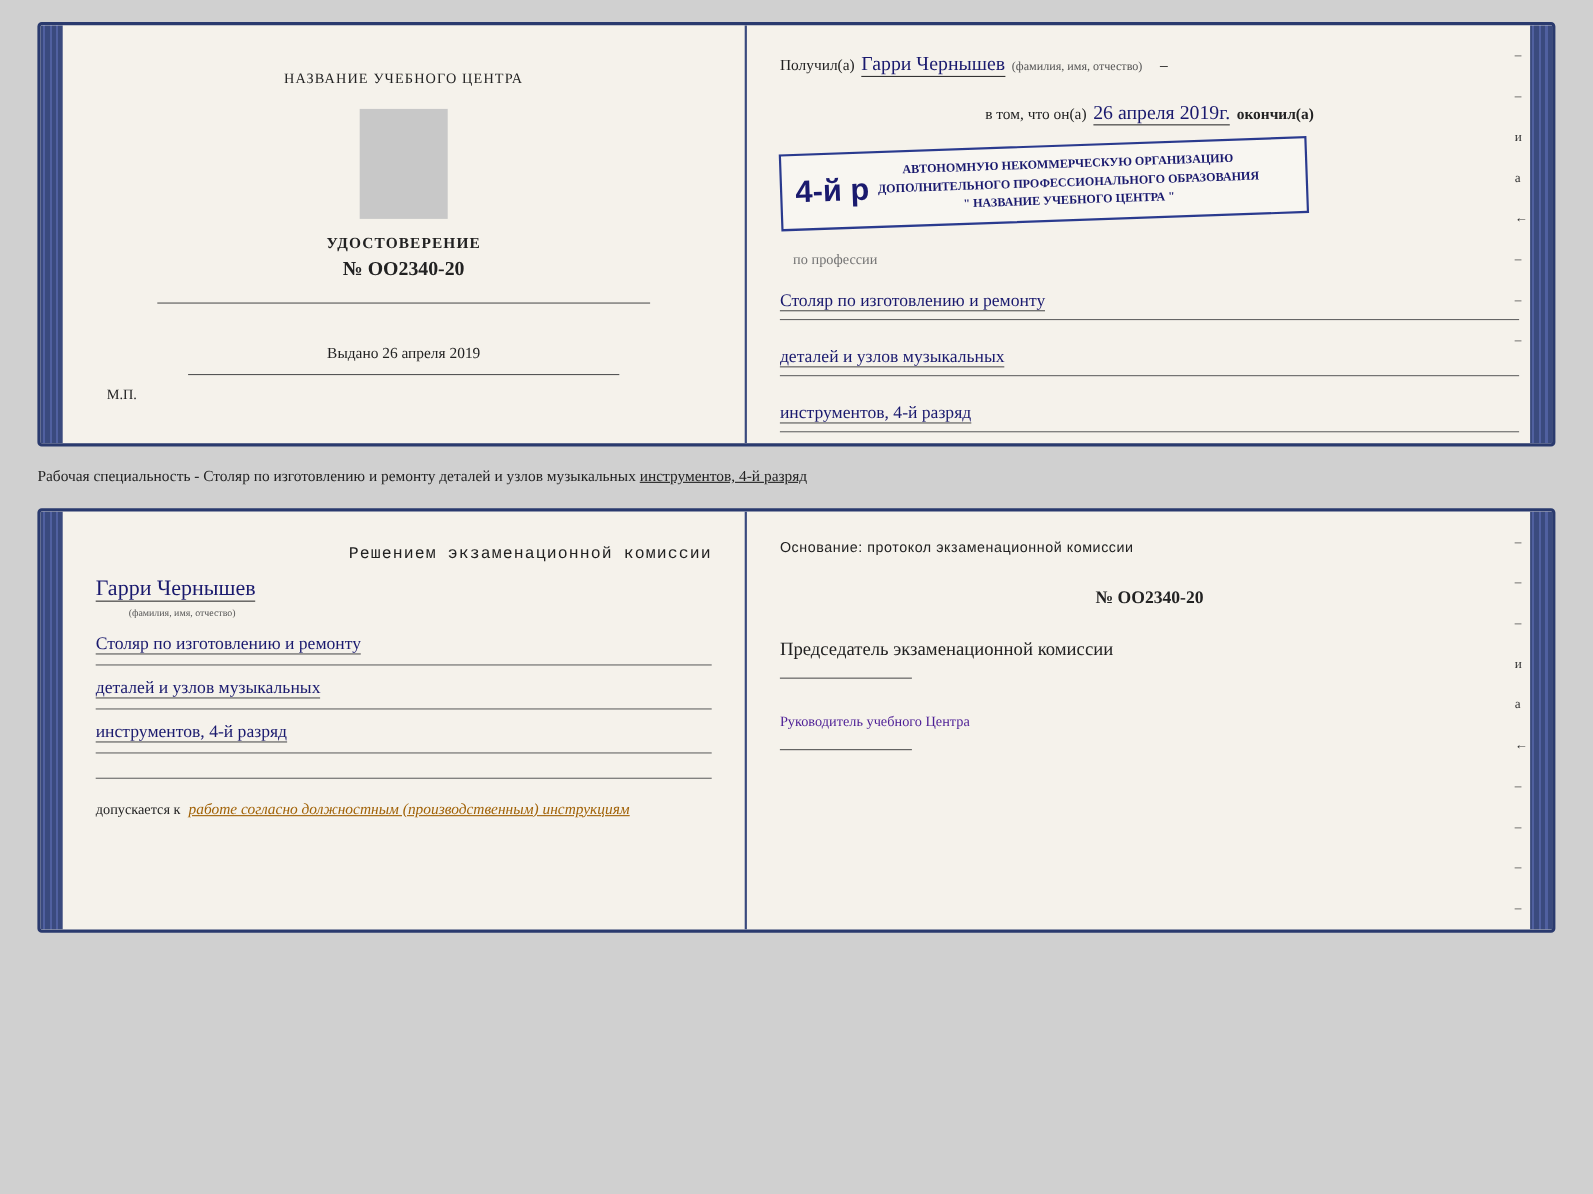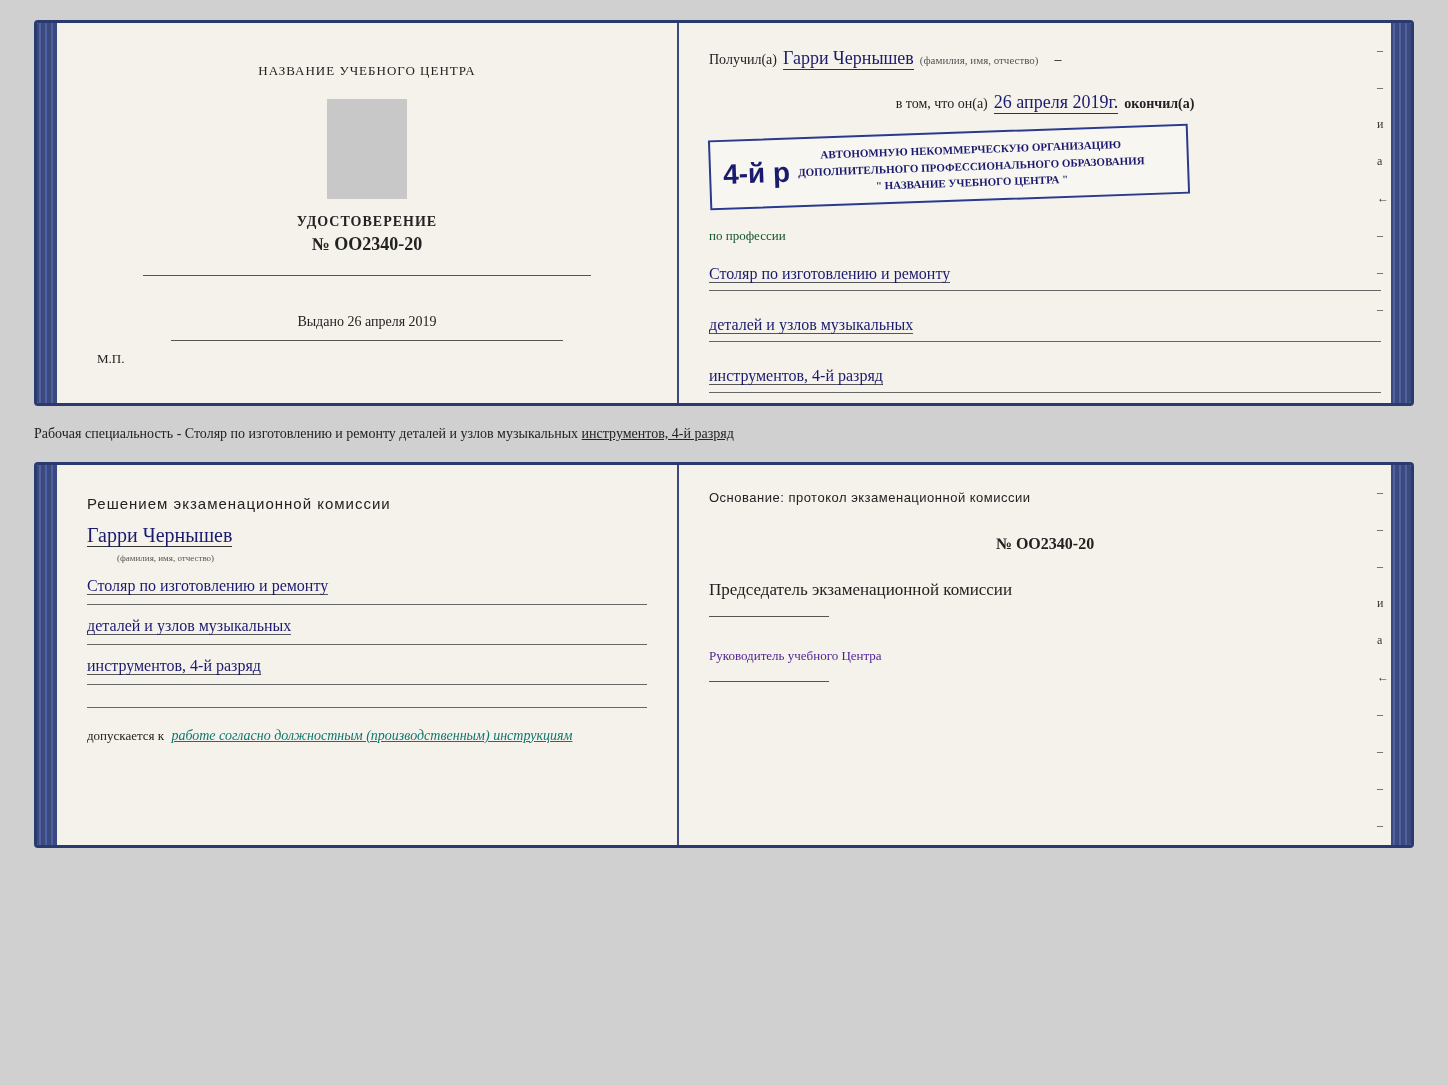--- a/index.html
+++ b/index.html
@@ -149,22 +149,23 @@
       font-size: 11px;
       text-transform: uppercase;
       color: #1a1a6e;
       text-align: center;
       line-height: 1.5;
       font-weight: bold;
     }
 
     .by-profession {
       font-size: 13px;
-      color: #14532d;
+      color: #737373;
       margin-top: 5px;
+      margin-left: 12px;
     }
 
     .profession-handwritten {
       font-family: 'Segoe Script', 'Comic Sans MS', cursive;
       font-size: 16px;
       color: #1a1a6e;
       border-bottom: 1px solid #555;
       display: block;
       margin-top: 3px;
       line-height: 2;
@@ -215,21 +216,21 @@
 
     .allowed-text {
       font-size: 13px;
       color: #222;
       margin-top: 20px;
     }
 
     .allowed-handwritten {
       font-family: 'Segoe Script', 'Comic Sans MS', cursive;
       font-size: 14px;
-      color: #0f766e;
+      color: #a16207;
       font-style: italic;
       margin-top: 36px;
     }
 
     
     .basis-text {
       font-size: 13px;
       color: #222;
       letter-spacing: 0.5px;
       margin-bottom: 15px;
@@ -364,21 +365,21 @@
 <div class="caption">
   <span>Рабочая специальность - Столяр по изготовлению и ремонту деталей и узлов музыкальных <span class="underline">инструментов, 4-й разряд</span></span>
 </div>
 
 <div class="document-section bottom-doc">
 
   <div class="left-edge-decoration"></div>
 
   <div class="page-left" style="padding-left: 50px; align-items: flex-start;">
     <div style="width: 100%;">
-      <div class="section-title" style="text-align: left; font-family: Liberation Sans, sans-serif; font-size: 15px; margin-bottom: 12px;">Решением экзаменационной комиссии</div>
+      <div class="section-title" style="text-align: right; font-family: Liberation Mono, monospace; font-size: 15px; margin-bottom: 12px;">Решением экзаменационной комиссии</div>
 
       <div class="name-block">
         <span class="handwritten" style="font-size: 20px;">Гарри Чернышев</span>
         <br>
         <span class="small-label" style="margin-left: 30px;">(фамилия, имя, отчество)</span>
       </div>
 
 
       <div style="border-bottom: 1px solid #666; margin: 5px 0; padding-bottom: 2px;">
         <span class="profession-handwritten" style="display: inline;">Столяр по изготовлению и ремонту</span>

